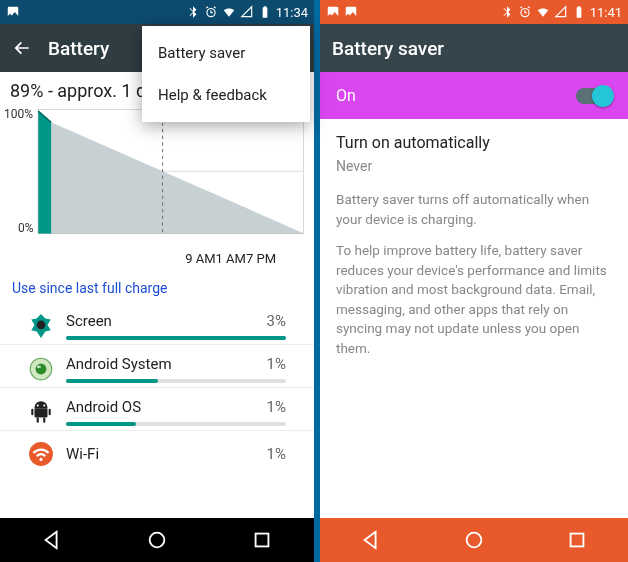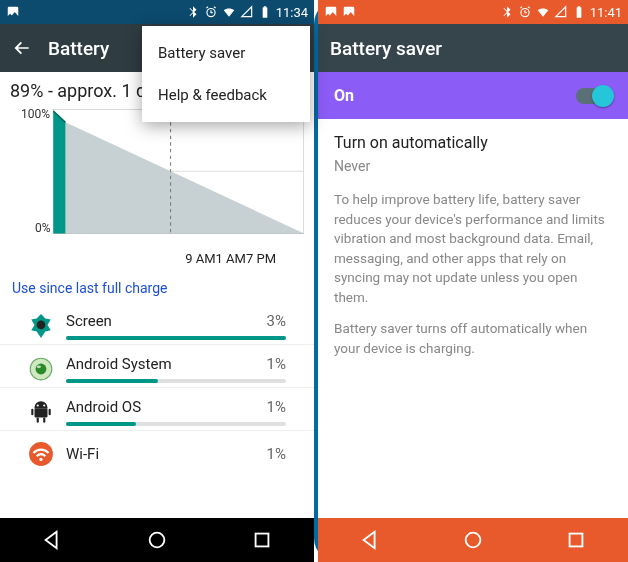--- a/index.html
+++ b/index.html
@@ -1,57 +1,57 @@
 <!DOCTYPE html>
 <html><head>
 <meta charset="utf-8">
 <style>
   * { box-sizing: border-box; margin: 0; padding: 0; }
   html, body { width: 628px; height: 562px; font-family: Roboto, Arial, sans-serif; overflow: hidden; background: #fff; }
   .wrap { display: flex; width: 628px; height: 562px; }
   .pane { position: relative; height: 562px; width: 314px; background: #fff; display: flex; flex-direction: column; }
-  .pane + .pane { border-left: 4px solid #0369a1; border-radius: 24px; }
+  .pane + .pane { border-left: 6px solid #0369a1; }
 
   
   .status { height: 24px; display: flex; align-items: center; justify-content: flex-end; padding: 0 6px; gap: 4px; font-size: 13px; color: #fff; }
   .status.dark { background: #0c4a6e; }
   .status.orange { background: #e85a2c; }
   .status .left-icons { position: absolute; left: 6px; display: flex; gap: 4px; }
   .ic { display: inline-flex; align-items: center; justify-content: center; width: 14px; height: 14px; }
   .ic svg { width: 14px; height: 14px; }
 
   
   .appbar { height: 48px; display: flex; align-items: center; padding: 0 12px; gap: 16px; color: #fff; font-size: 19px; font-weight: 500; }
   .appbar.dark { background: #2f3c42; }
   .back { width: 20px; height: 20px; cursor: pointer; }
 
   
   .summary { padding: 8px 10px 2px; font-size: 18px; color: #222; }
-  .chart-area { position: relative; padding: 6px 10px 4px 21px; }
+  .chart-area { position: relative; padding: 6px 10px 4px 4px; }
   .chart-box { position: relative; height: 140px; width: 100%; }
   .ylabel { position: absolute; font-size: 12px; color: #333; }
   .chart-svg { width: 100%; height: 140px; }
   .xlabels { display: flex; justify-content: flex-end; padding: 2px 28px 0 34px; font-size: 13px; color: #222; }
   .section-link { color: #1d4ed8; font-size: 14px; padding: 10px 12px 6px; cursor: pointer; }
   .rows { flex: 1; overflow: hidden; }
   .row { display: flex; align-items: center; padding: 10px 28px 4px; gap: 12px; border-top: 1px solid #eee; }
   .row:first-child { border-top: none; }
   .row .ricon { width: 26px; height: 26px; display:flex; align-items:center; justify-content:center; }
   .row .rbody { flex: 1; }
   .row .rhead { display: flex; justify-content: space-between; font-size: 15px; color: #222; }
   .row .pct { color: #666; }
   .bar { height: 4px; background: #e0e0e0; margin-top: 6px; border-radius: 2px; position: relative; }
   .bar > span { position: absolute; left: 0; top: 0; bottom: 0; background: #009688; border-radius: 2px; }
 
   
   .menu { position: absolute; top: 26px; right: 4px; width: 168px; background: #fff; box-shadow: 0 4px 16px rgba(0,0,0,.35); z-index: 50; padding: 6px 0; }
   .menu-item { padding: 12px 16px; font-size: 15px; color: #222; cursor: pointer; }
 
   
-  .panel { background: #8b5cf6; color: #fff; padding: 14px 16px; display: flex; align-items: center; justify-content: space-between; font-weight: bold; }
+  .panel { background: #d946ef; color: #fff; padding: 14px 16px; display: flex; align-items: center; justify-content: space-between; }
   .panel .lbl { font-size: 16px; }
   .switch { width: 36px; height: 16px; background: #5a7076; border-radius: 10px; position: relative; cursor: pointer; }
   .switch::after { content: ""; position: absolute; right: -2px; top: -3px; width: 22px; height: 22px; background: #26c6da; border-radius: 50%; box-shadow: 0 1px 2px rgba(0,0,0,.4); }
   .sect { padding: 14px 16px 0; }
   .sect h3 { font-size: 16px; font-weight: 400; color: #222; margin-bottom: 6px; }
   .sect .sub { font-size: 14px; color: #888; }
   .desc { padding: 16px; font-size: 13.5px; line-height: 1.45; color: #888; }
   .desc p + p { margin-top: 12px; }
 
   
@@ -290,22 +290,22 @@
       <span class="lbl">On</span>
       <span class="switch"></span>
     </div>
 
     <div class="sect">
       <h3>Turn on automatically</h3>
       <div class="sub">Never</div>
     </div>
 
     <div class="desc">
+      <p>Battery saver turns off automatically when your device is charging.</p>
       <p>To help improve battery life, battery saver reduces your device's performance and limits vibration and most background data. Email, messaging, and other apps that rely on syncing may not update unless you open them.</p>
-      <p>Battery saver turns off automatically when your device is charging.</p>
     </div>
 
     <div style="flex:1"></div>
 
     <div class="navbar orange">
       <span class="navbtn"><svg viewBox="0 0 24 24" fill="none" stroke="#fff" stroke-width="2">
             <path d="M17 3L5 12l12 9V3z"></path>
           </svg></span>
       <span class="navbtn"><svg viewBox="0 0 24 24" fill="none" stroke="#fff" stroke-width="2">
             <circle cx="12" cy="12" r="8"></circle>

